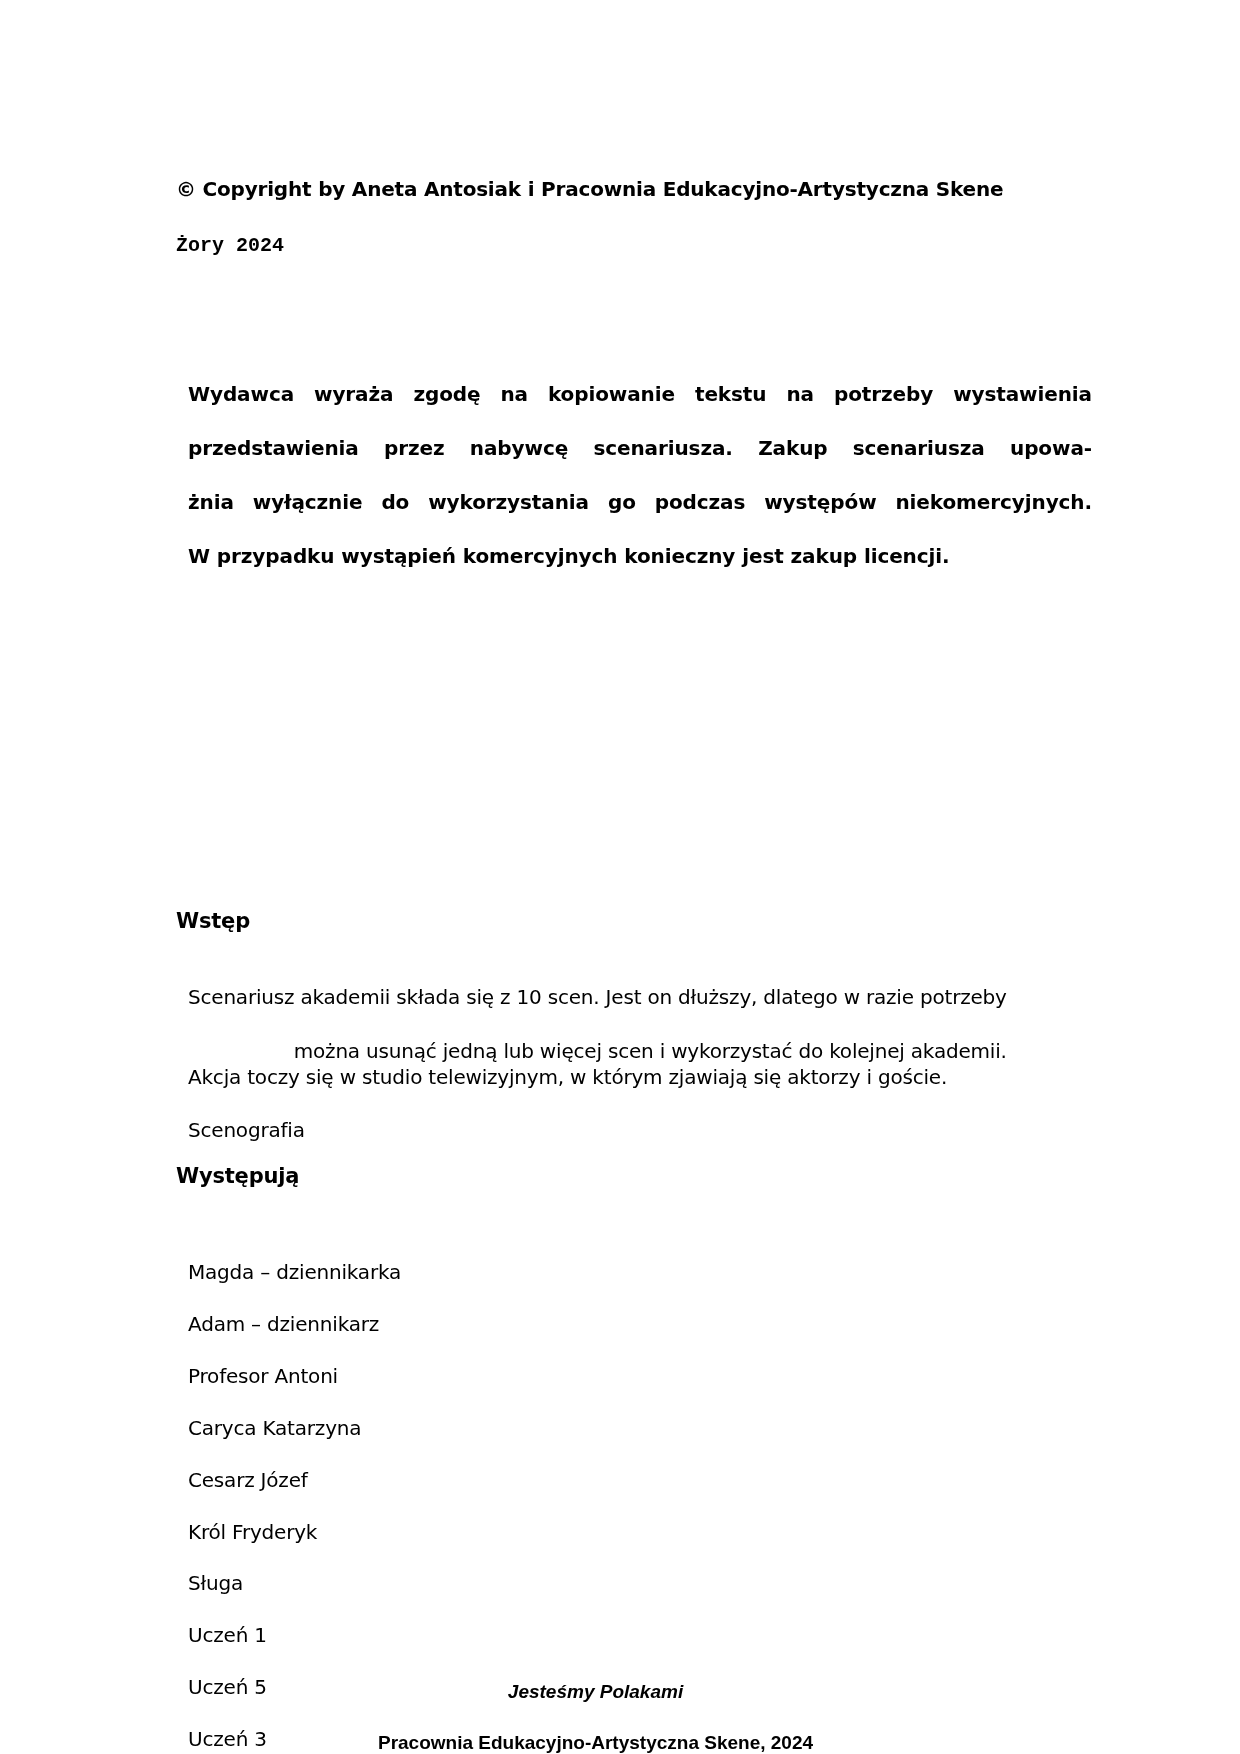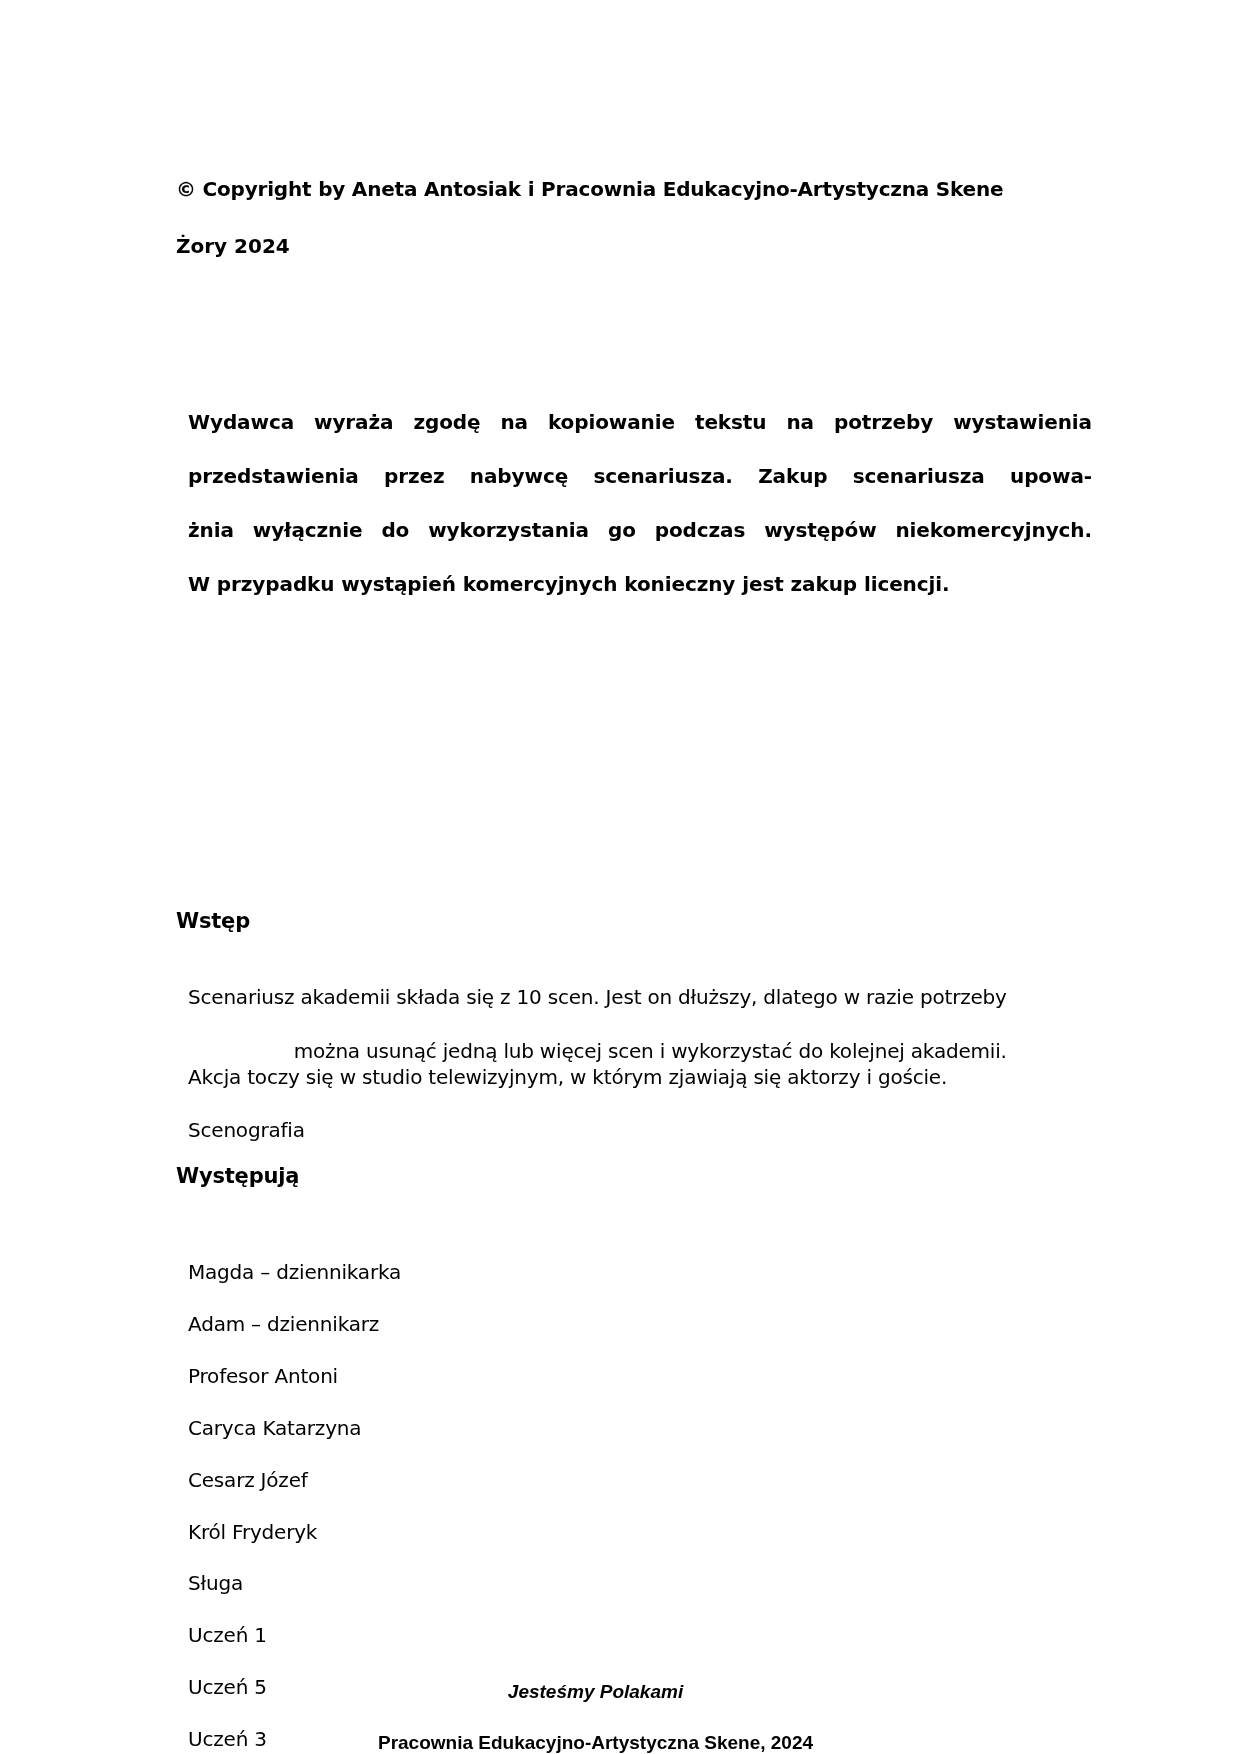--- a/index.html
+++ b/index.html
@@ -25,31 +25,31 @@
     top: 141px;
     font-size: 20px;
     font-weight: bold;
     letter-spacing: -0.2px;
     white-space: nowrap;
   }
   .place-year {
     top: 198px;
     font-size: 20px;
     font-weight: bold;
+    font-family: Liberation Mono, monospace;
   }
 
   
   .license {
     top: 331px;
     width: 952px;
     font-size: 20px;
     font-weight: bold;
     line-height: 30px;
     letter-spacing: -0.1px;
-    margin-top: 28px;
   }
   .license .lic-line {
     text-align: justify;
     text-align-last: justify;
   }
   .license .lic-line.last {
     text-align-last: left;
   }
 
   

